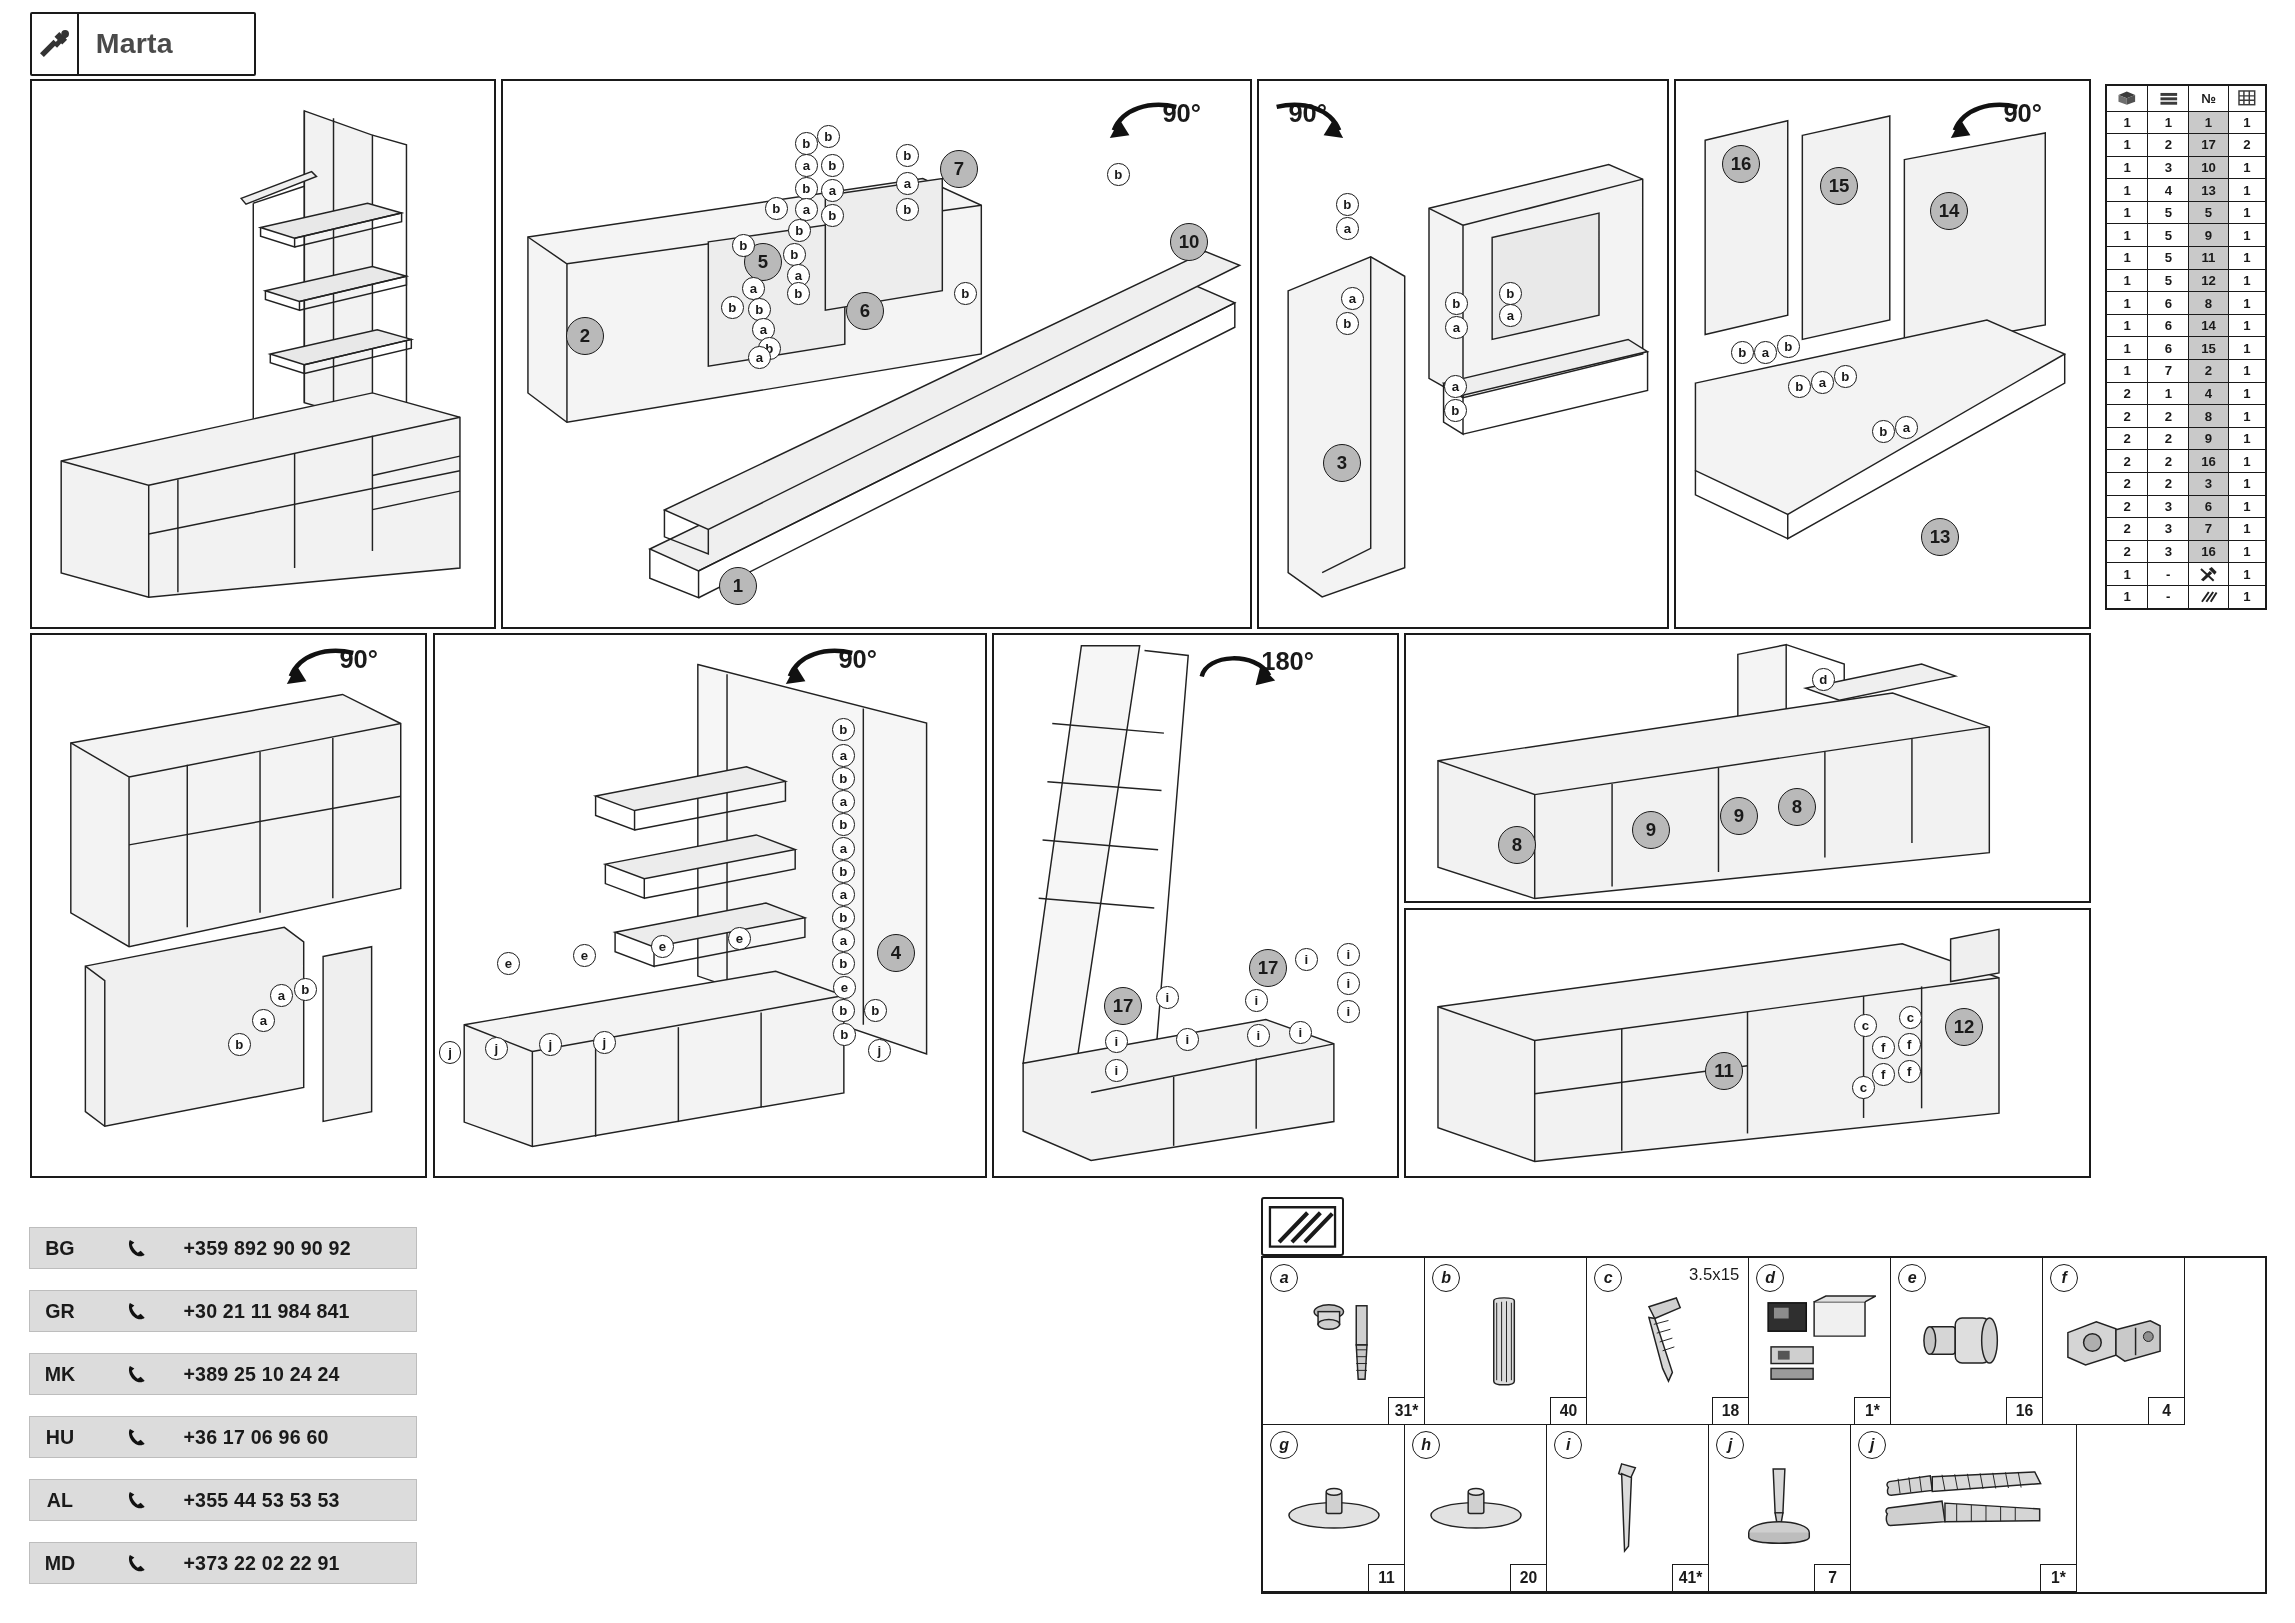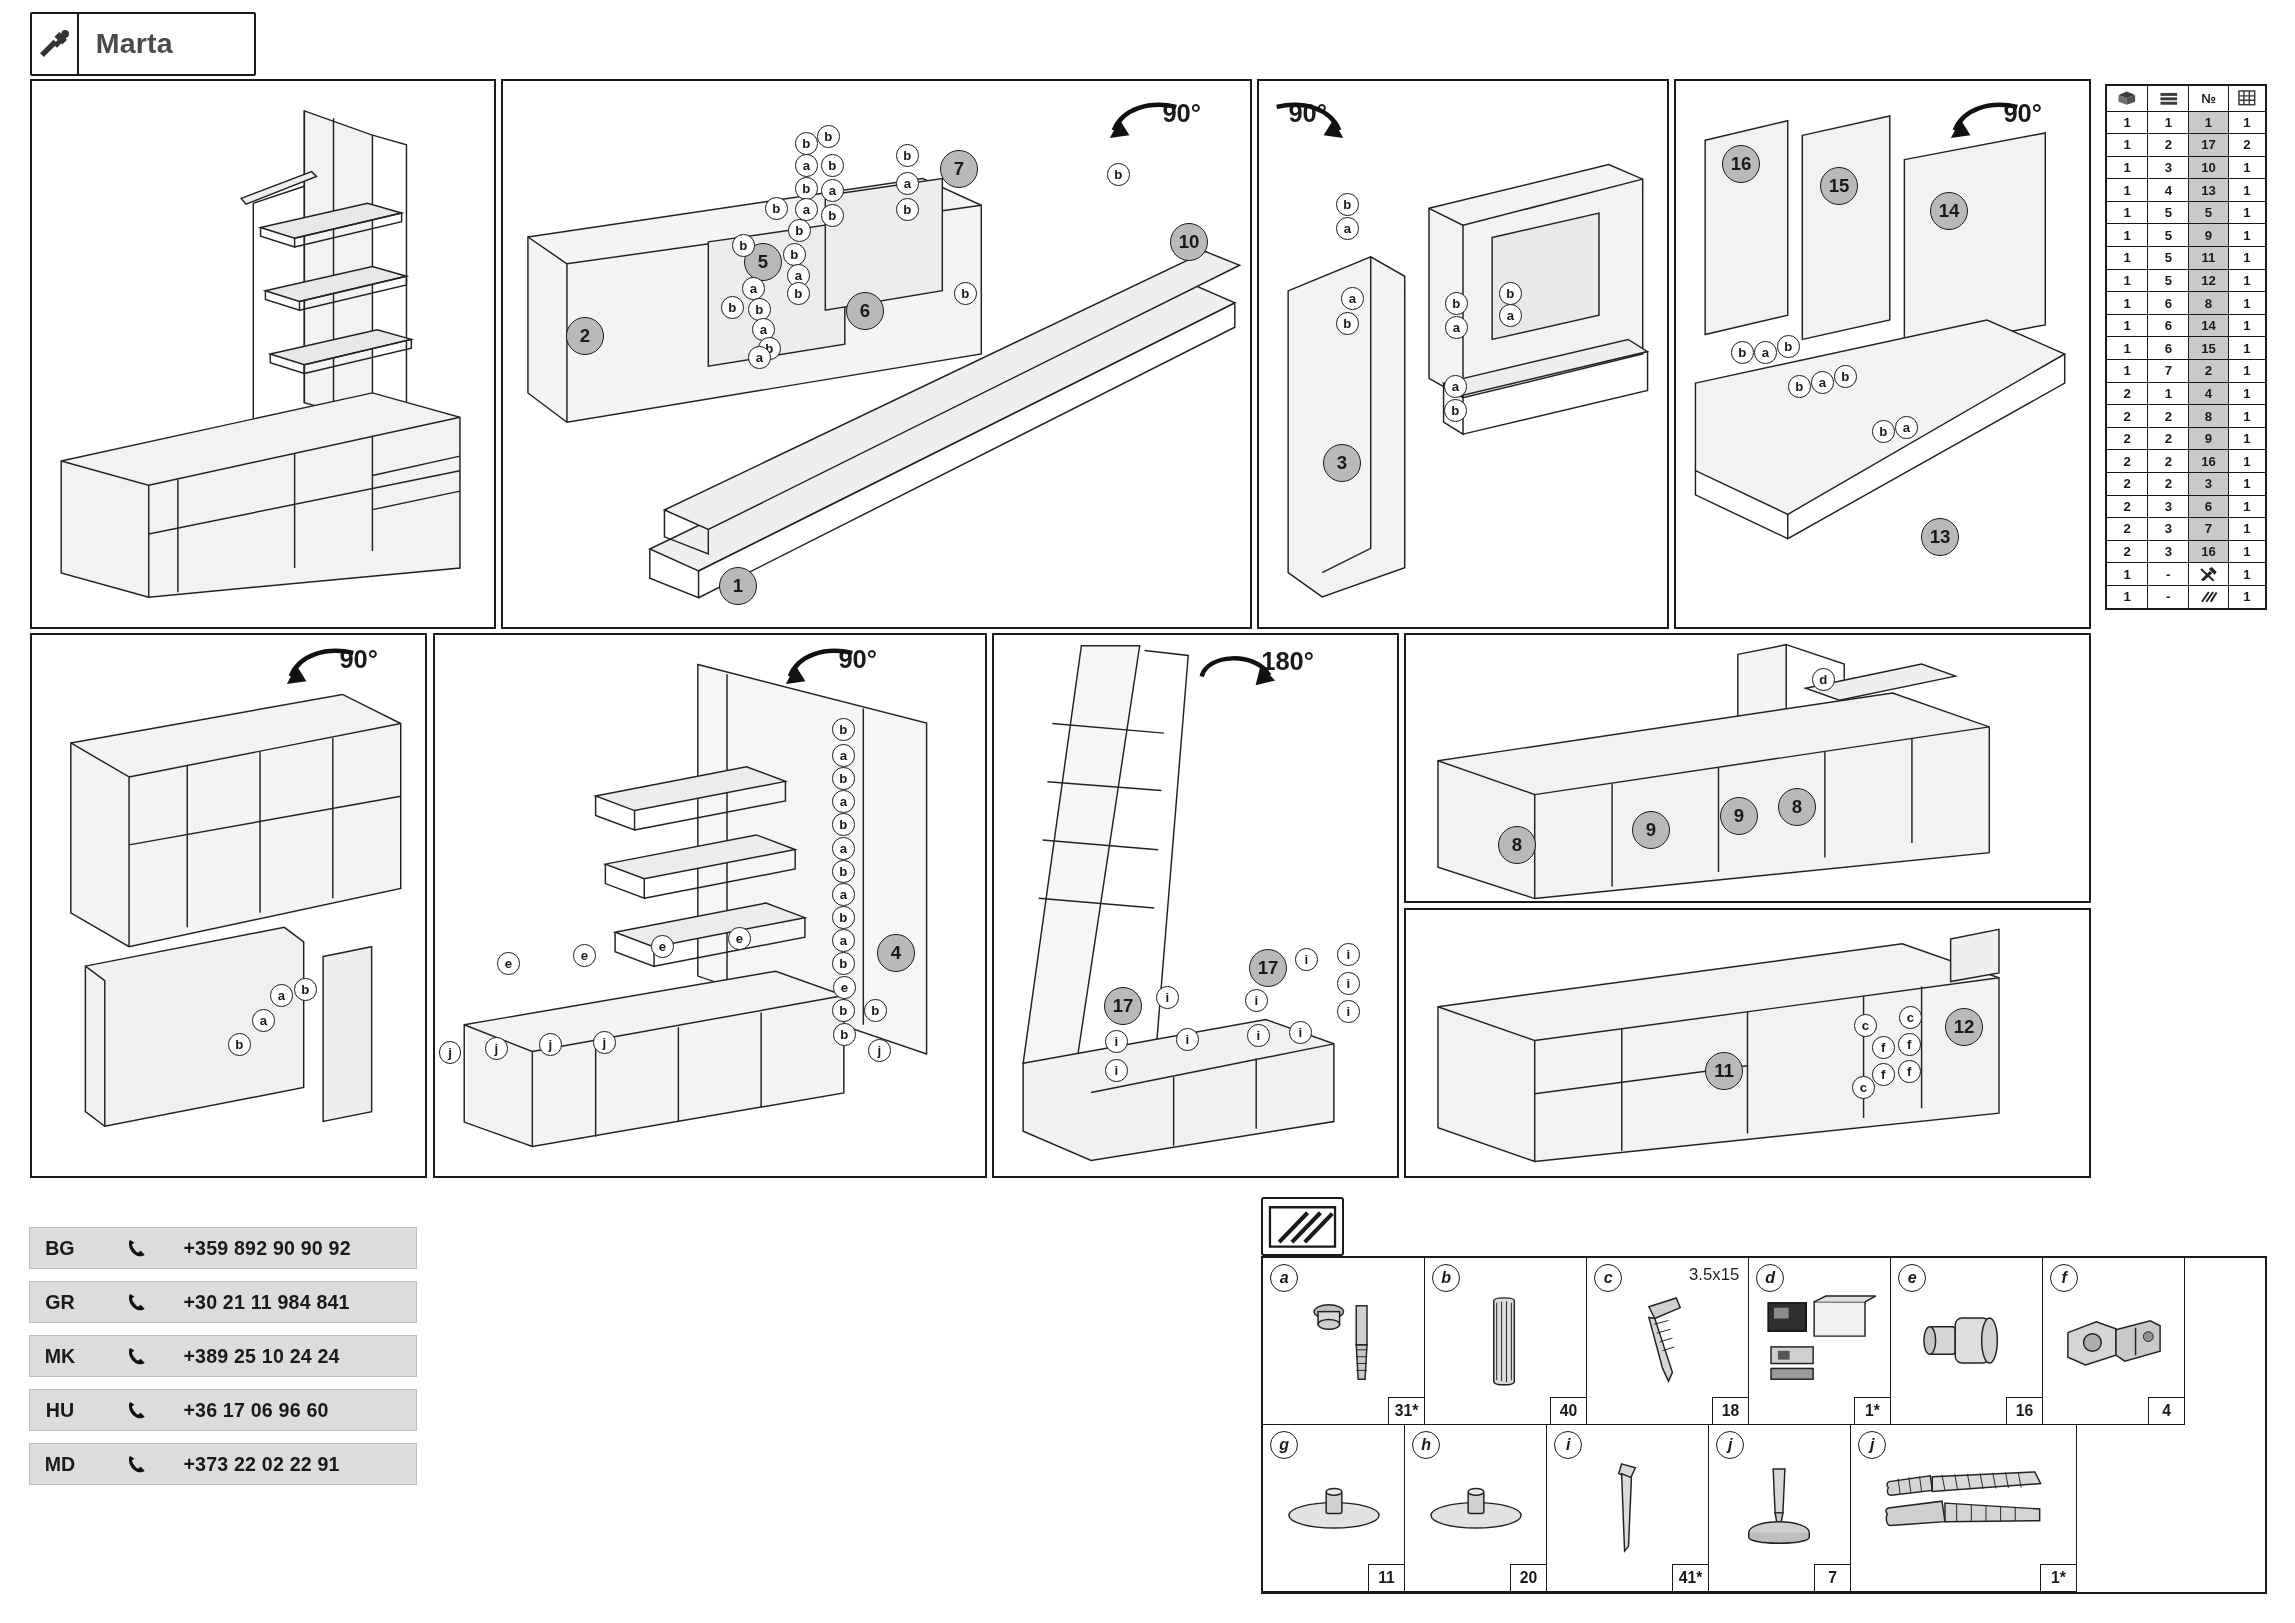--- a/index.html
+++ b/index.html
@@ -47,21 +47,21 @@
   #parts-table { position:absolute; left:2105px; top:84px; width:162px; border:1.5px solid #1a1a1a; background:#fff; }
   #parts-table table { border-collapse:collapse; width:100%; }
   #parts-table th, #parts-table td {
     border:1px solid #1a1a1a; text-align:center; font-size:13.2px; font-weight:bold; height:22.6px; padding:0;
   }
   #parts-table td.hl { background:#c9c9c9; }
   #parts-table th { height:25.5px; }
 
   
   #phones { position:absolute; left:29.4px; top:1227px; width:388px; }
-  .phone-row { display:flex; align-items:center; background:#dcdcdc; height:42px; margin-bottom:12px; border:1px solid #bdbdbd;gap:28px; }
+  .phone-row { display:flex; align-items:center; background:#dcdcdc; height:42px; margin-bottom:21px; border:1px solid #bdbdbd;gap:28px; }
   .phone-row .cc { width:59px; text-align:center; font-size:19.6px; font-weight:bold; }
   .phone-row .ic { width:38px; display:flex; align-items:center; justify-content:center; }
   .phone-row .num { font-size:19.6px; font-weight:bold; letter-spacing:0.2px; }
 
   
   #hw-badge { position:absolute; left:1261px; top:1197px; width:83px; height:59px; border:2px solid #1a1a1a; border-radius:2.9px; }
   #hw-grid { position:absolute; left:1261px; top:1256px; width:1006px; border:2px solid #1a1a1a; display:flex; flex-wrap:wrap; }
   .hw-cell { position:relative; border-right:1.5px solid #1a1a1a; border-bottom:1.5px solid #1a1a1a; height:167px; }
   .hw-cell .hwid { position:absolute; left:6.9px; top:5.9px; width:28.5px; height:28.5px; border:1.5px solid #1a1a1a; border-radius:50%;
                    display:flex; align-items:center; justify-content:center; font-size:16px; font-weight:bold; font-style:italic; }
@@ -628,20 +628,29 @@
       <div class="phone-row">
         <div class="cc">HU</div>
         <div class="ic">
           <svg width="22.6" height="22.6" viewBox="0 0 46 46">
             <path d="M10 6 C6 12 8 26 18 34 C26 41 36 40 40 36 L32 28 L26 32 C20 28 16 22 14 16 L19 11 Z" fill="#111"></path>
           </svg>
         </div>
         <div class="num">+36 17 06 96 60</div>
       </div>
       <div class="phone-row">
+        <div class="cc">AL</div>
+        <div class="ic">
+          <svg width="22.6" height="22.6" viewBox="0 0 46 46">
+            <path d="M10 6 C6 12 8 26 18 34 C26 41 36 40 40 36 L32 28 L26 32 C20 28 16 22 14 16 L19 11 Z" fill="#111"></path>
+          </svg>
+        </div>
+        <div class="num">+355 44 53 53 53</div>
+      </div>
+      <div class="phone-row">
         <div class="cc">MD</div>
         <div class="ic">
           <svg width="22.6" height="22.6" viewBox="0 0 46 46">
             <path d="M10 6 C6 12 8 26 18 34 C26 41 36 40 40 36 L32 28 L26 32 C20 28 16 22 14 16 L19 11 Z" fill="#111"></path>
           </svg>
         </div>
         <div class="num">+373 22 02 22 91</div>
       </div>
     </div>
 

